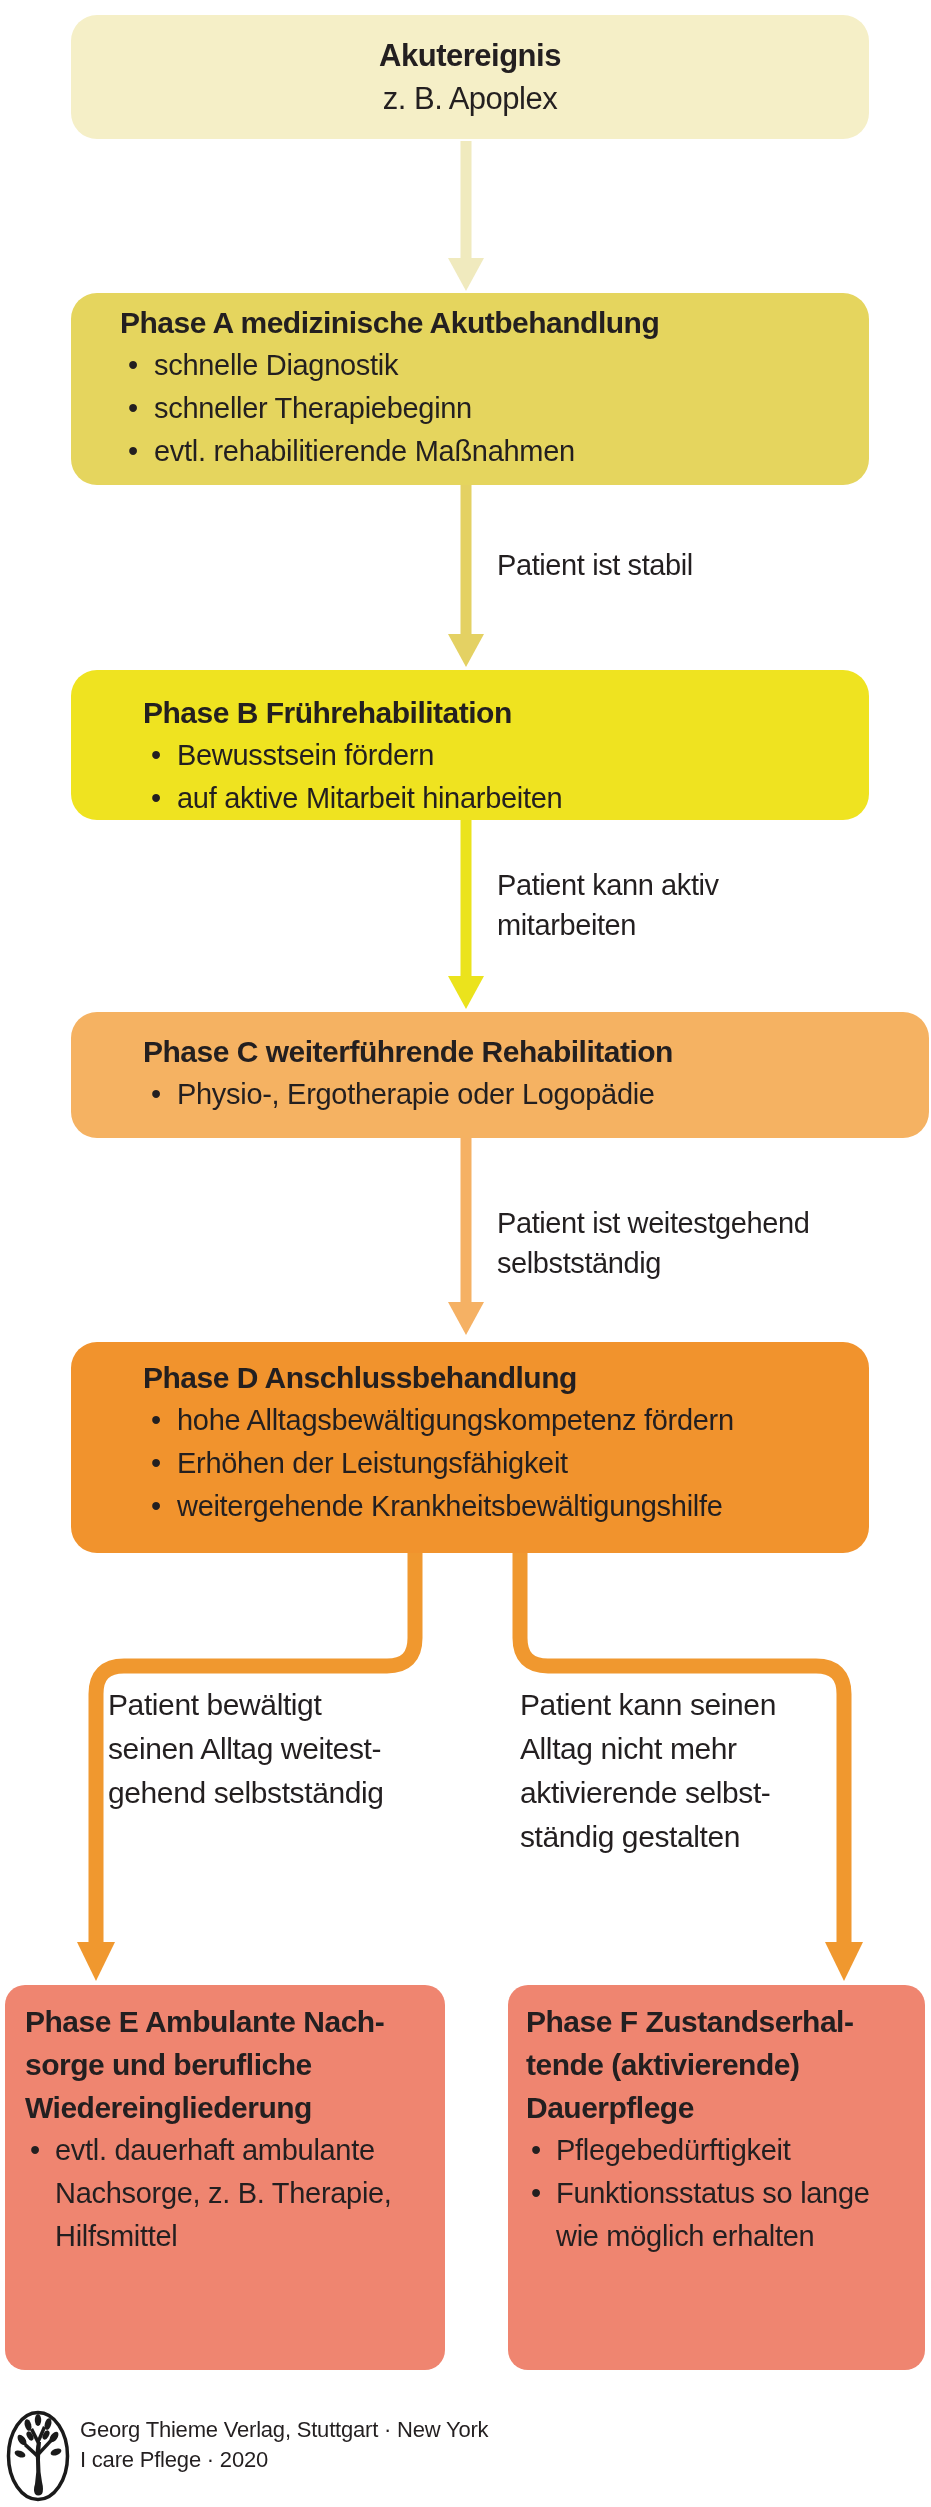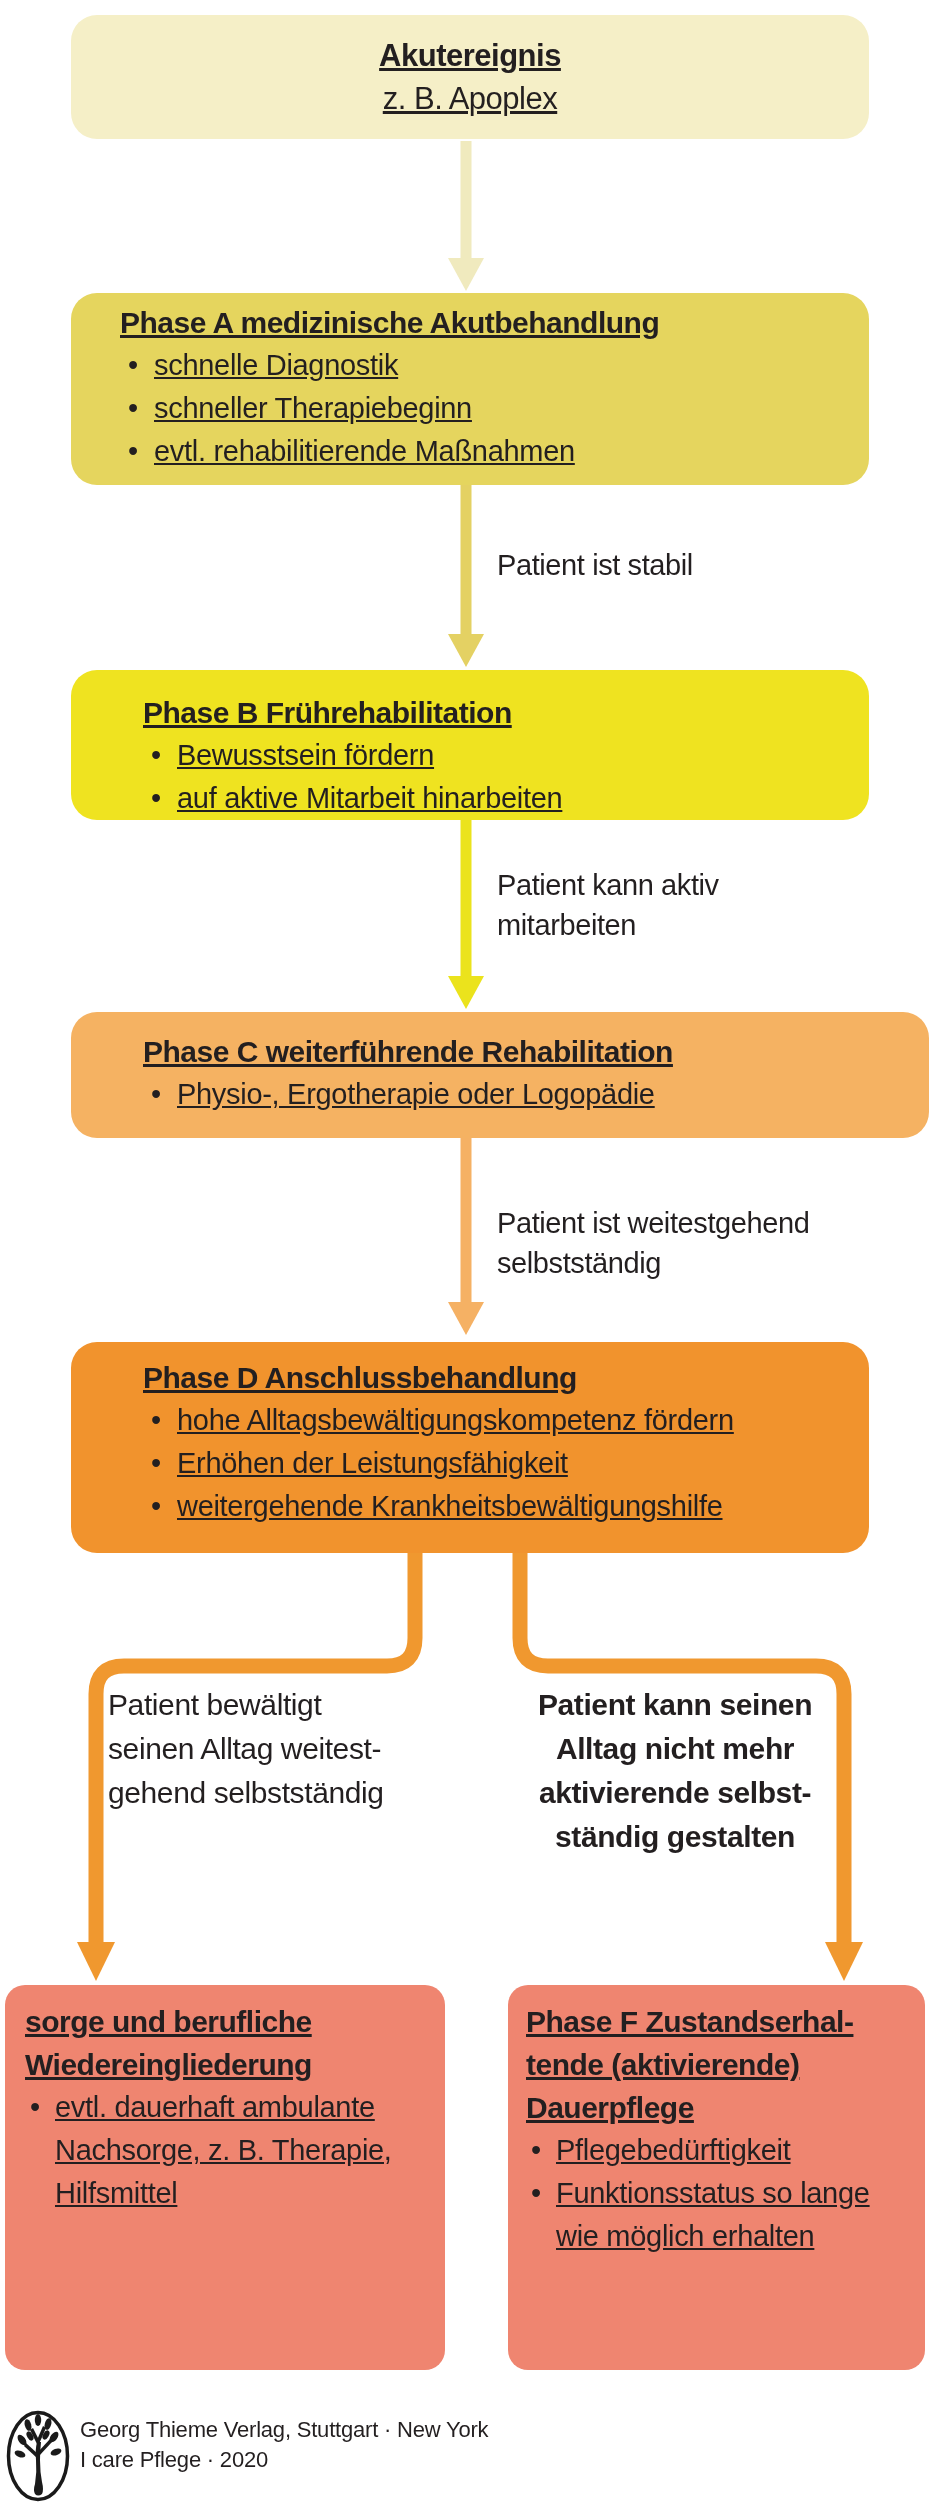--- a/index.html
+++ b/index.html
@@ -8,21 +8,20 @@
     width:931px;height:2507px;
     background:#ffffff;
     font-family:"Liberation Sans", sans-serif;
     color:#231f20;
     overflow:hidden;
   }
   .box{
     position:absolute;
     border-radius:26px;
     box-sizing:border-box;
-    text-decoration:underline;
   }
   .box .title{
     font-weight:bold;
     font-size:30px;
     line-height:43px;
     letter-spacing:-0.5px;
   }
   .box ul{
     list-style:none;margin:0;padding:0;
     font-size:29px;line-height:43px;
@@ -62,21 +61,21 @@
   #label-b-c{left:497px;top:865px;}
   #label-c-d{left:497px;top:1203px;}
   .branch-label{
     position:absolute;
     font-size:30px;line-height:44px;
     letter-spacing:-0.4px;
     white-space:nowrap;
   }
   .branch-label span{display:block;}
   #label-branch-left{left:108px;top:1683px;text-align:left;}
-  #label-branch-right{left:520px;top:1683px;width:310px;text-align:center;font-weight:bold;}
+  #label-branch-right{left:520px;top:1683px;width:310px;text-align:left;}
   
   #connectors{position:absolute;left:0;top:0;width:931px;height:2507px;}
   
   #footer{position:absolute;left:0;top:2398px;width:931px;height:109px;}
   #thieme-logo{position:absolute;left:6px;top:12px;}
   #footer .lines{
     position:absolute;left:80px;top:17px;
     font-size:22px;line-height:30px;letter-spacing:-0.2px;
   }
   #footer .lines span{display:block;}
@@ -166,20 +165,21 @@
   </div>
   <div class="branch-label" id="label-branch-right">
     <span>Patient kann seinen</span>
     <span>Alltag nicht mehr</span>
     <span>aktivierende selbst-</span>
     <span>ständig gestalten</span>
   </div>
 
   <div class="box" id="box-e" style="background: rgb(239, 133, 112);">
     <div class="title">
+      <span>Phase E Ambulante Nach-</span>
       <span>sorge und berufliche</span>
       <span>Wiedereingliederung</span>
     </div>
     <ul>
       <li>evtl. dauerhaft ambulante Nachsorge, z. B. Therapie, Hilfsmittel</li>
     </ul>
   </div>
 
   <div class="box" id="box-f" style="background: rgb(239, 133, 112);">
     <div class="title">

